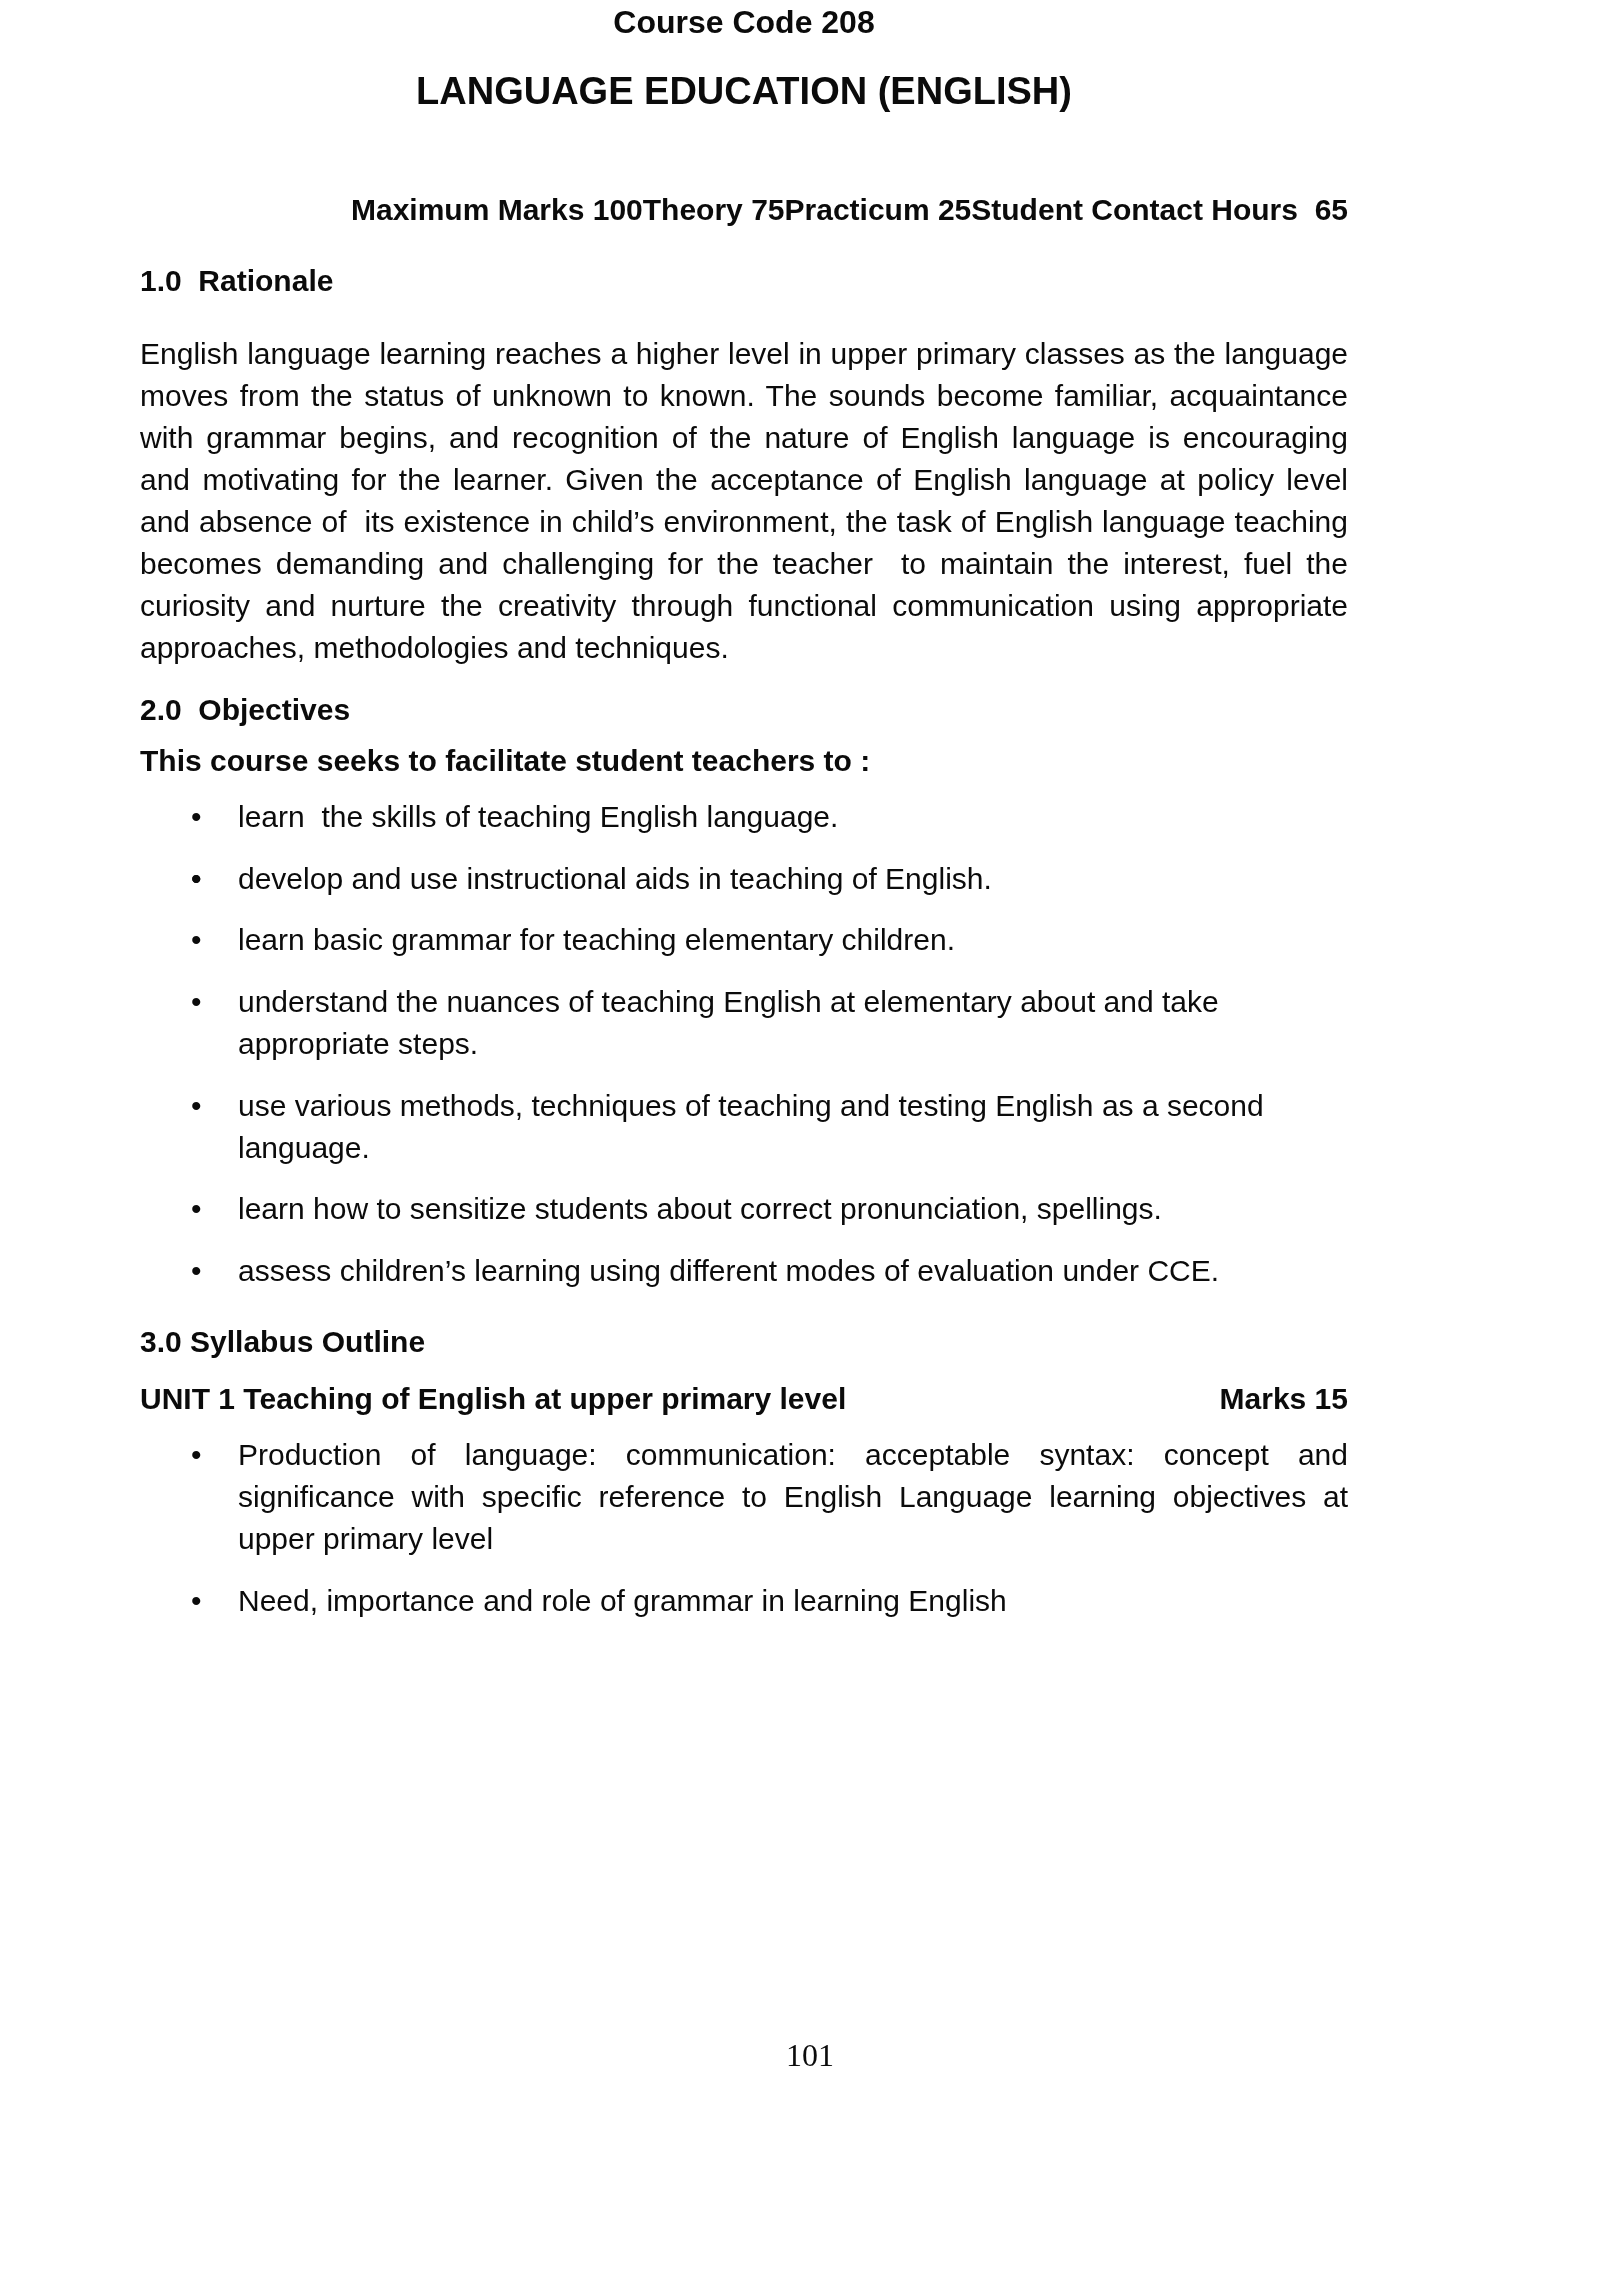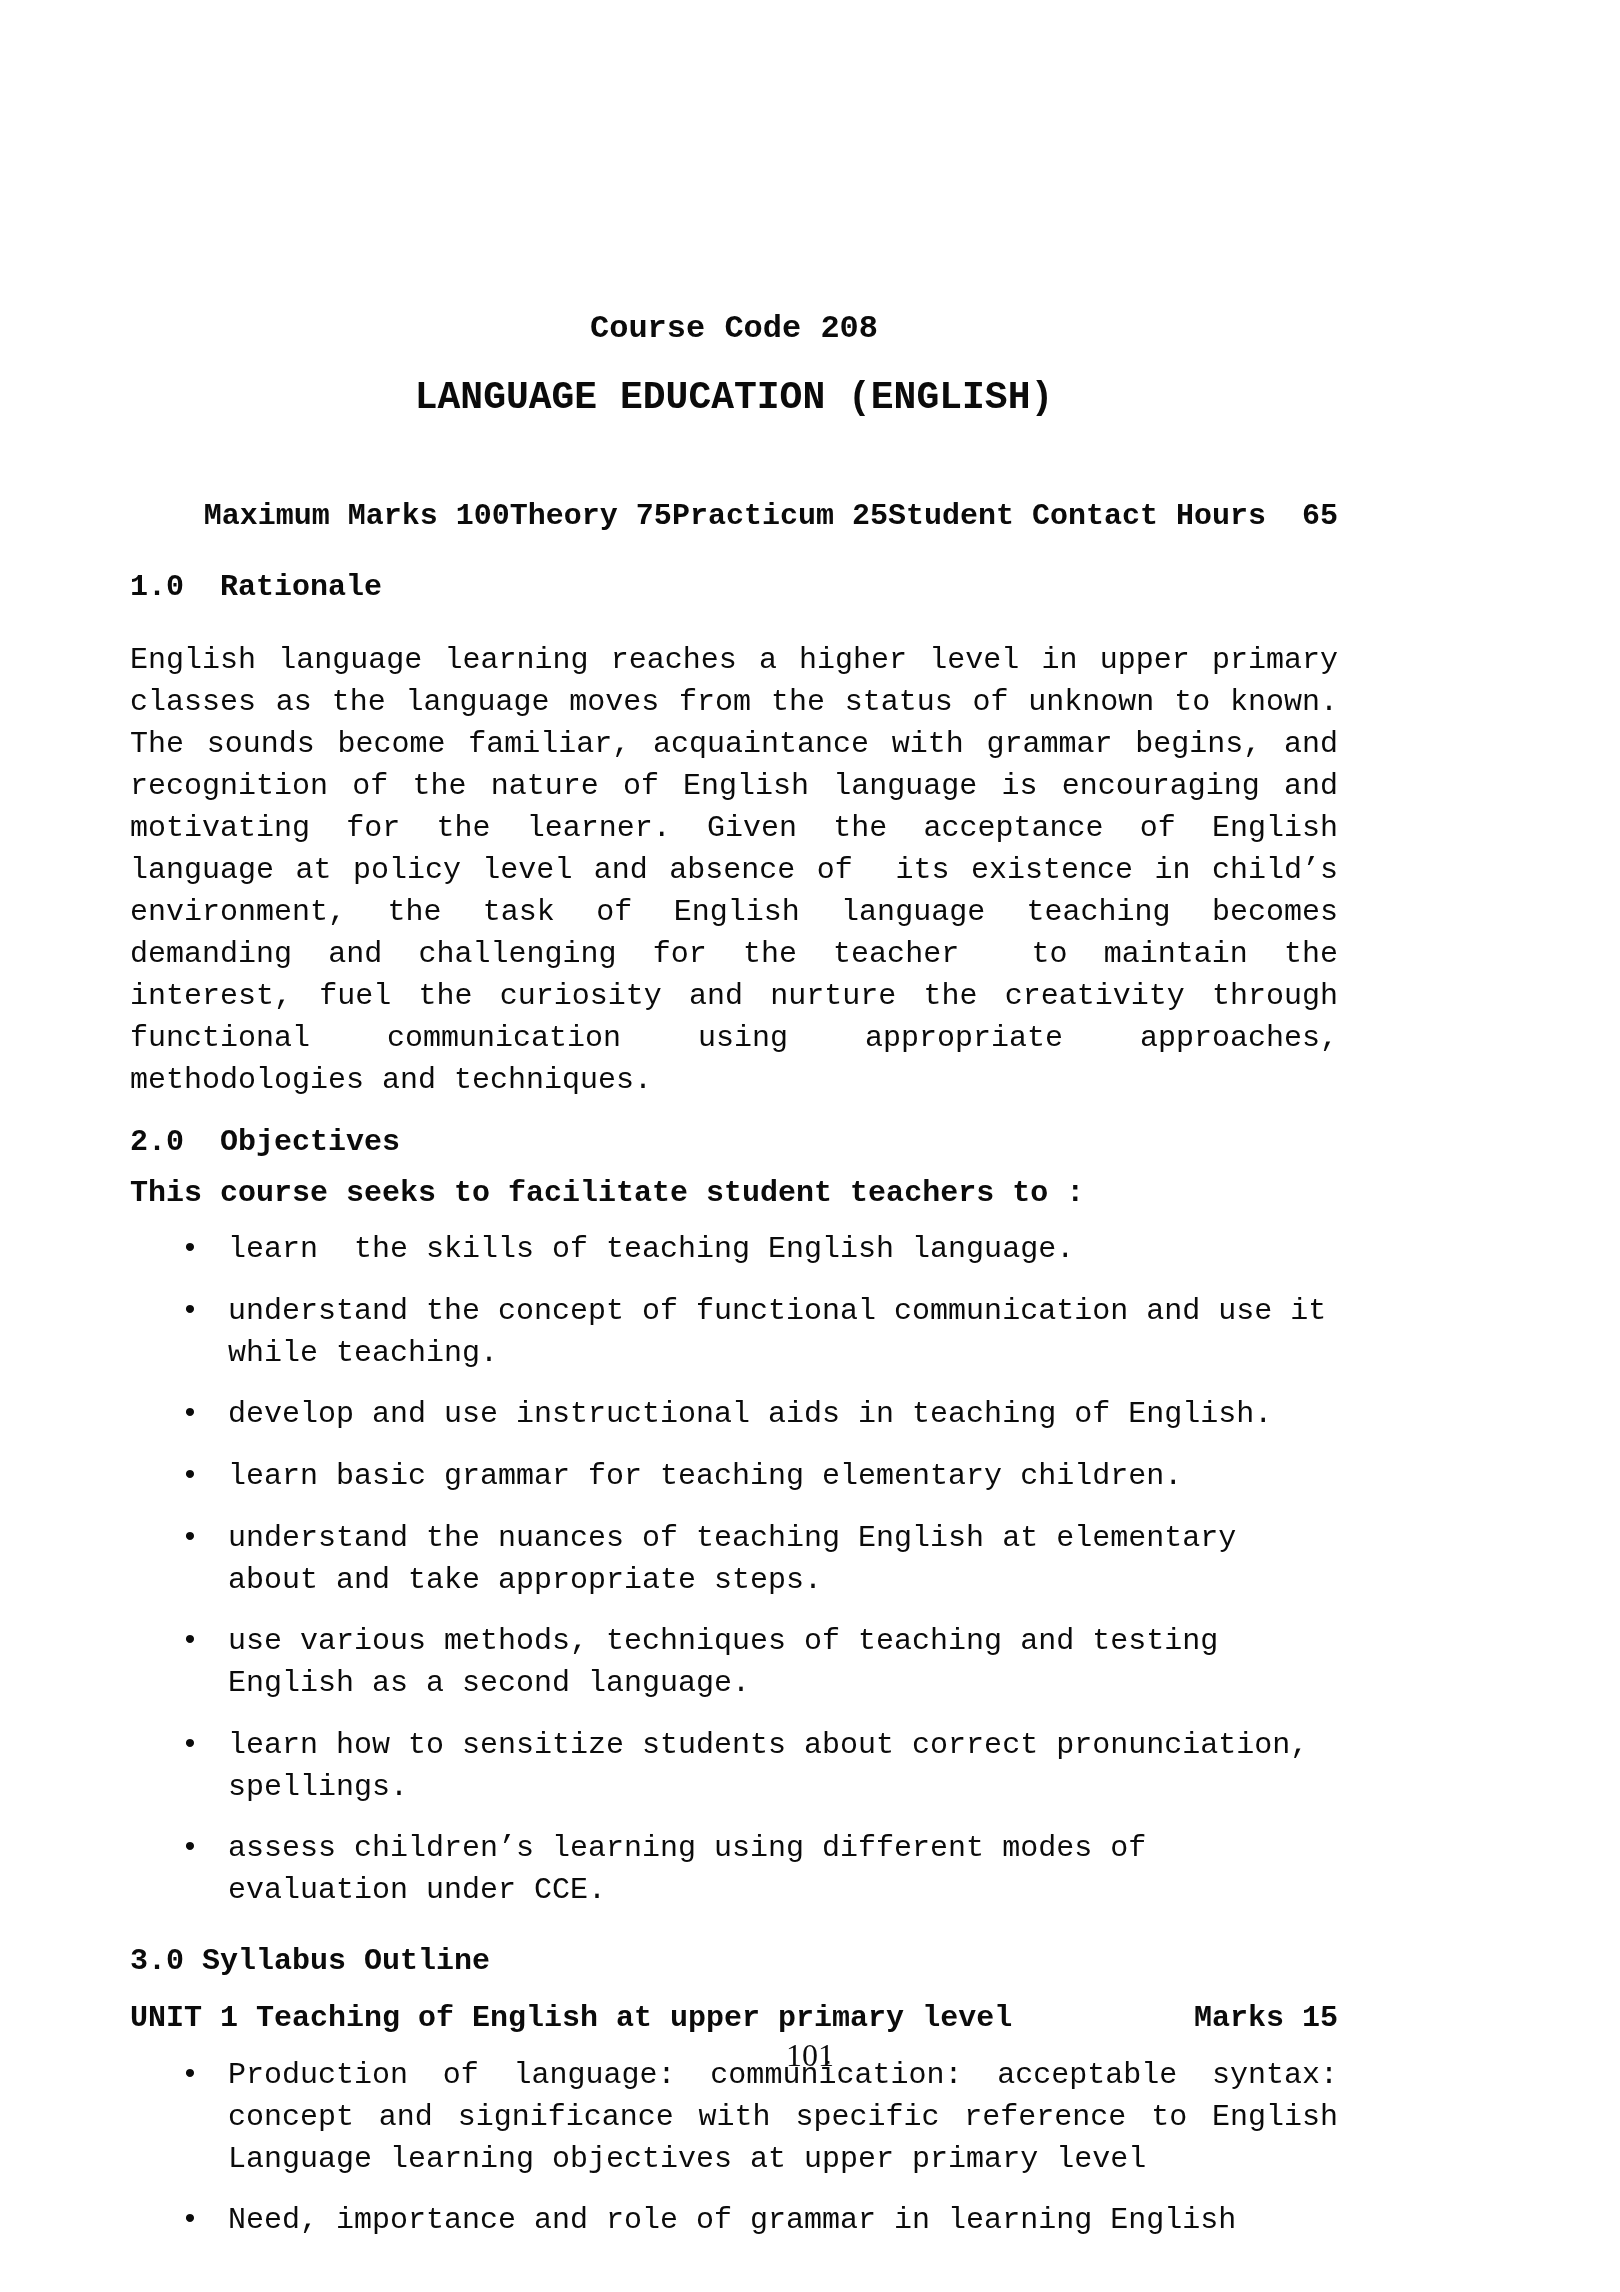--- a/index.html
+++ b/index.html
@@ -21,24 +21,22 @@
     top: 0; left: 0;
     width: 1620px;
     height: 2293px;
     background: #ffffff;
     overflow: hidden;
   }
 
   .content {
     position: absolute;
     top: 0;
-    left: 130px;
+    left: 140px;
     width: 1208px;
-    padding-top: 306px;
-    font-family: Liberation Mono, monospace;
   }
 
   .doc-title {
     font-size: 32px;
     line-height: 45px;
     font-weight: bold;
     text-align: center;
     white-space: pre-wrap;
   }
 
@@ -151,21 +149,21 @@
     <div class="section-heading">1.0  Rationale</div>
 
     <div class="body-par">English language learning reaches a higher level in upper primary classes as the language moves from the status of unknown to known. The sounds become familiar, acquaintance with grammar begins, and recognition of the nature of English language is encouraging and motivating for the learner. Given the acceptance of English language at policy level and absence of  its existence in child’s environment, the task of English language teaching becomes demanding and challenging for the teacher  to maintain the interest, fuel the curiosity and nurture the creativity through functional communication using appropriate approaches, methodologies and techniques.</div>
 
     <div class="section-heading heading-gap">2.0  Objectives</div>
 
     <div class="intro-line">This course seeks to facilitate student teachers to :</div>
 
     <ul class="bullet-list">
       <li><span class="bullet">•</span><span>learn  the skills of teaching English language.</span></li>
-      <li><span class="bullet">•</span><span>understand the concept of functional communication and use it while teaching.</span></li>
+      <li><span class="bullet">•</span></li>
       <li><span class="bullet">•</span><span>develop and use instructional aids in teaching of English.</span></li>
       <li><span class="bullet">•</span><span>learn basic grammar for teaching elementary children.</span></li>
       <li><span class="bullet">•</span><span>understand the nuances of teaching English at elementary about and take appropriate steps.</span></li>
       <li><span class="bullet">•</span><span>use various methods, techniques of teaching and testing English as a second language.</span></li>
       <li><span class="bullet">•</span><span>learn how to sensitize students about correct pronunciation, spellings.</span></li>
       <li><span class="bullet">•</span><span>assess children’s learning using different modes of evaluation under CCE.</span></li>
     </ul>
 
     <div class="section-heading">3.0 Syllabus Outline</div>
 

